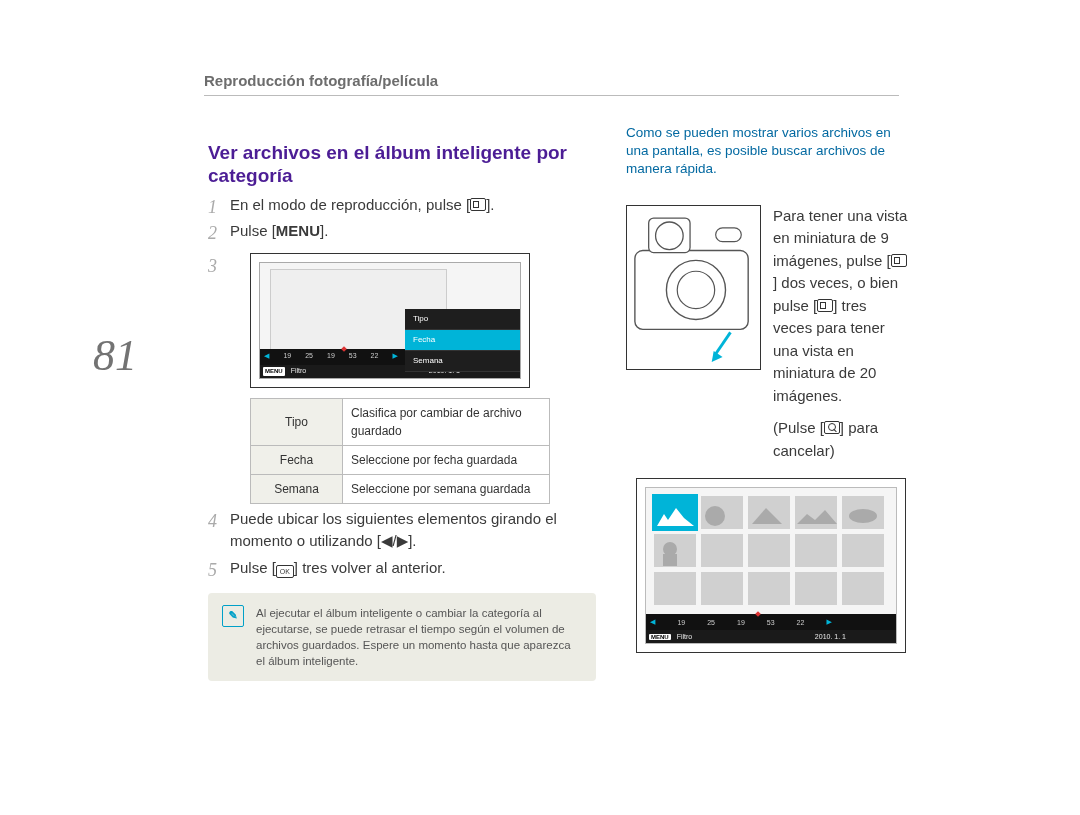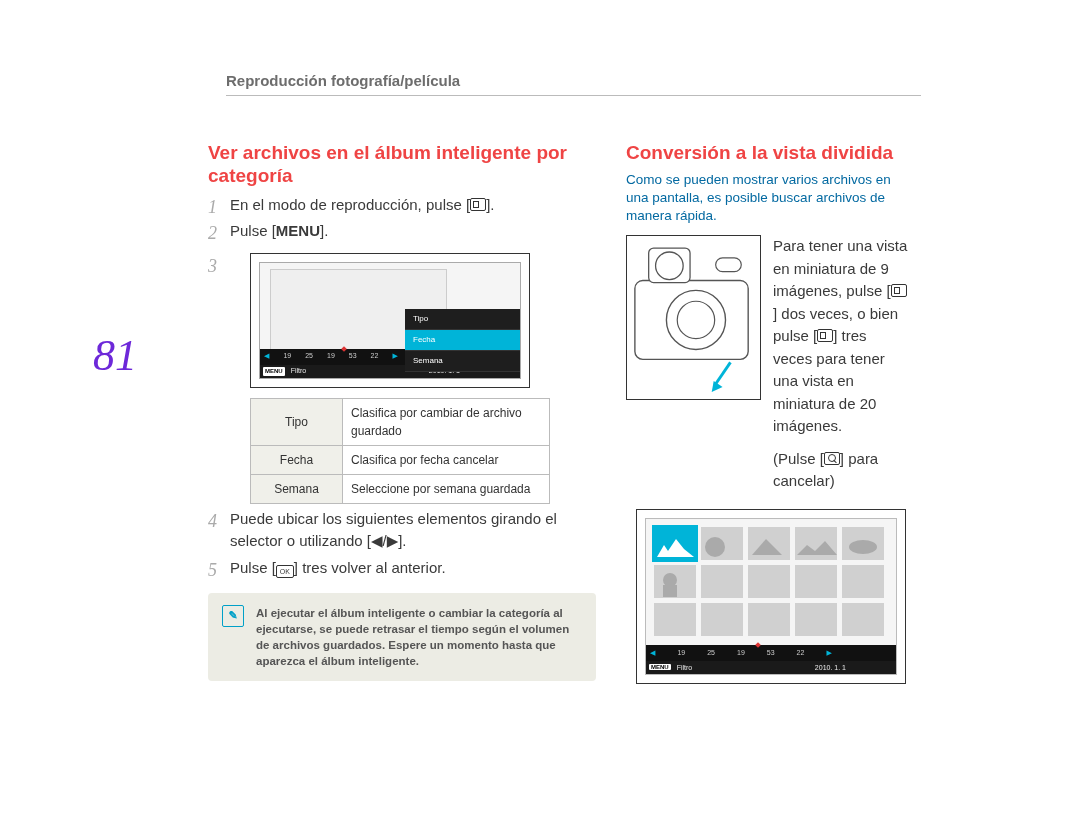--- a/index.html
+++ b/index.html
@@ -11,52 +11,52 @@
     height: 815px;
     position: relative;
   }
   .page {
     padding: 65px 0 0 0;
     position: relative;
   }
   .header-title {
     position: absolute;
     top: 72px;
-    left: 226px;
+    left: 204px;
     font-size: 15px;
     font-weight: bold;
     color: #6d6d6d;
     border-bottom: 1px solid #bbb;
     padding-bottom: 6px;
     width: 695px;
   }
   .page-number {
     position: absolute;
     top: 330px;
     left: 93px;
     font-size: 44px;
-    color: #6d28d9;
+    color: #737373;
     font-style: italic;
     font-family: Georgia, serif;
   }
   .content {
     position: absolute;
     top: 120px;
     left: 208px;
     width: 700px;
     display: flex;
     gap: 30px;
   }
   .col {
     flex: 1;
   }
   .section-h {
     font-size: 19px;
     font-weight: bold;
-    color: #ef4444;
+    color: #4c1d95;
     margin: 22px 0 6px 0;
     line-height: 1.2;
   }
   .body-text {
     font-size: 13.5px;
     line-height: 1.35;
     color: #0369a1;
     margin: 4px 0 10px 0;
   }
   ol.steps {
@@ -243,28 +243,27 @@
     text-align: center;
     line-height: 19px;
     font-weight: bold;
     flex-shrink: 0;
     transform: none;
   }
   .note-text {
     font-size: 11.5px;
     line-height: 1.4;
     color: #555;
-    font-weight: bold;
   }
 
   
   .camera-row {
     display: flex;
     gap: 12px;
-    margin-top: 10px;
+    margin-top: 26px;
     align-items: flex-start;
   }
   .camera-ill {
     width: 135px;
     height: 165px;
     border: 1px solid #333;
     box-sizing: border-box;
     position: relative;
     background: #fff;
     flex-shrink: 0;
@@ -374,45 +373,44 @@
 
           
           <table class="filter">
             <tbody>
                 <tr>
               <td>Tipo</td>
               <td>Clasifica por cambiar de archivo guardado</td>
             </tr>
             <tr>
               <td>Fecha</td>
-              <td>Clasifica por fecha cancelar</td>
+              <td>Seleccione por fecha guardada</td>
             </tr>
             <tr>
               <td>Semana</td>
               <td>Seleccione por semana guardada</td>
             </tr>
           </tbody>
             </table>
         </li>
         <li>
-          <span>Puede ubicar los siguientes elementos girando el selector o utilizando [</span><span>◀/▶</span><span>].</span>
+          <span>Puede ubicar los siguientes elementos girando el momento o utilizando [</span><span>◀/▶</span><span>].</span>
         </li>
         <li>
           <span>Pulse [</span><span class="btn-icon ok">OK</span><span>] tres volver al anterior.</span>
         </li>
       </ol>
 
       <div class="note">
         <div class="note-icon">✎</div>
         <div class="note-text">Al ejecutar el álbum inteligente o cambiar la categoría al ejecutarse, se puede retrasar el tiempo según el volumen de archivos guardados. Espere un momento hasta que aparezca el álbum inteligente.</div>
       </div>
     </div>
 
     <div class="col">
-      <div class="section-h">Conversión a la vista dividida</div>
       <div class="body-text">Como se pueden mostrar varios archivos en una pantalla, es posible buscar archivos de manera rápida.</div>
 
       <div class="camera-row">
         <div class="camera-ill">
           <svg viewBox="0 0 135 165">
             <rect x="8" y="45" width="115" height="80" rx="8" fill="#fff" stroke="#555" stroke-width="1.4"></rect>
             <rect x="22" y="12" width="42" height="35" rx="5" fill="#fff" stroke="#555" stroke-width="1.3"></rect>
             <circle cx="43" cy="30" r="14" fill="#fff" stroke="#555" stroke-width="1.3"></circle>
             <circle cx="70" cy="85" r="30" fill="#fff" stroke="#555" stroke-width="1.4"></circle>
             <circle cx="70" cy="85" r="19" fill="#fff" stroke="#555" stroke-width="1.2"></circle>

